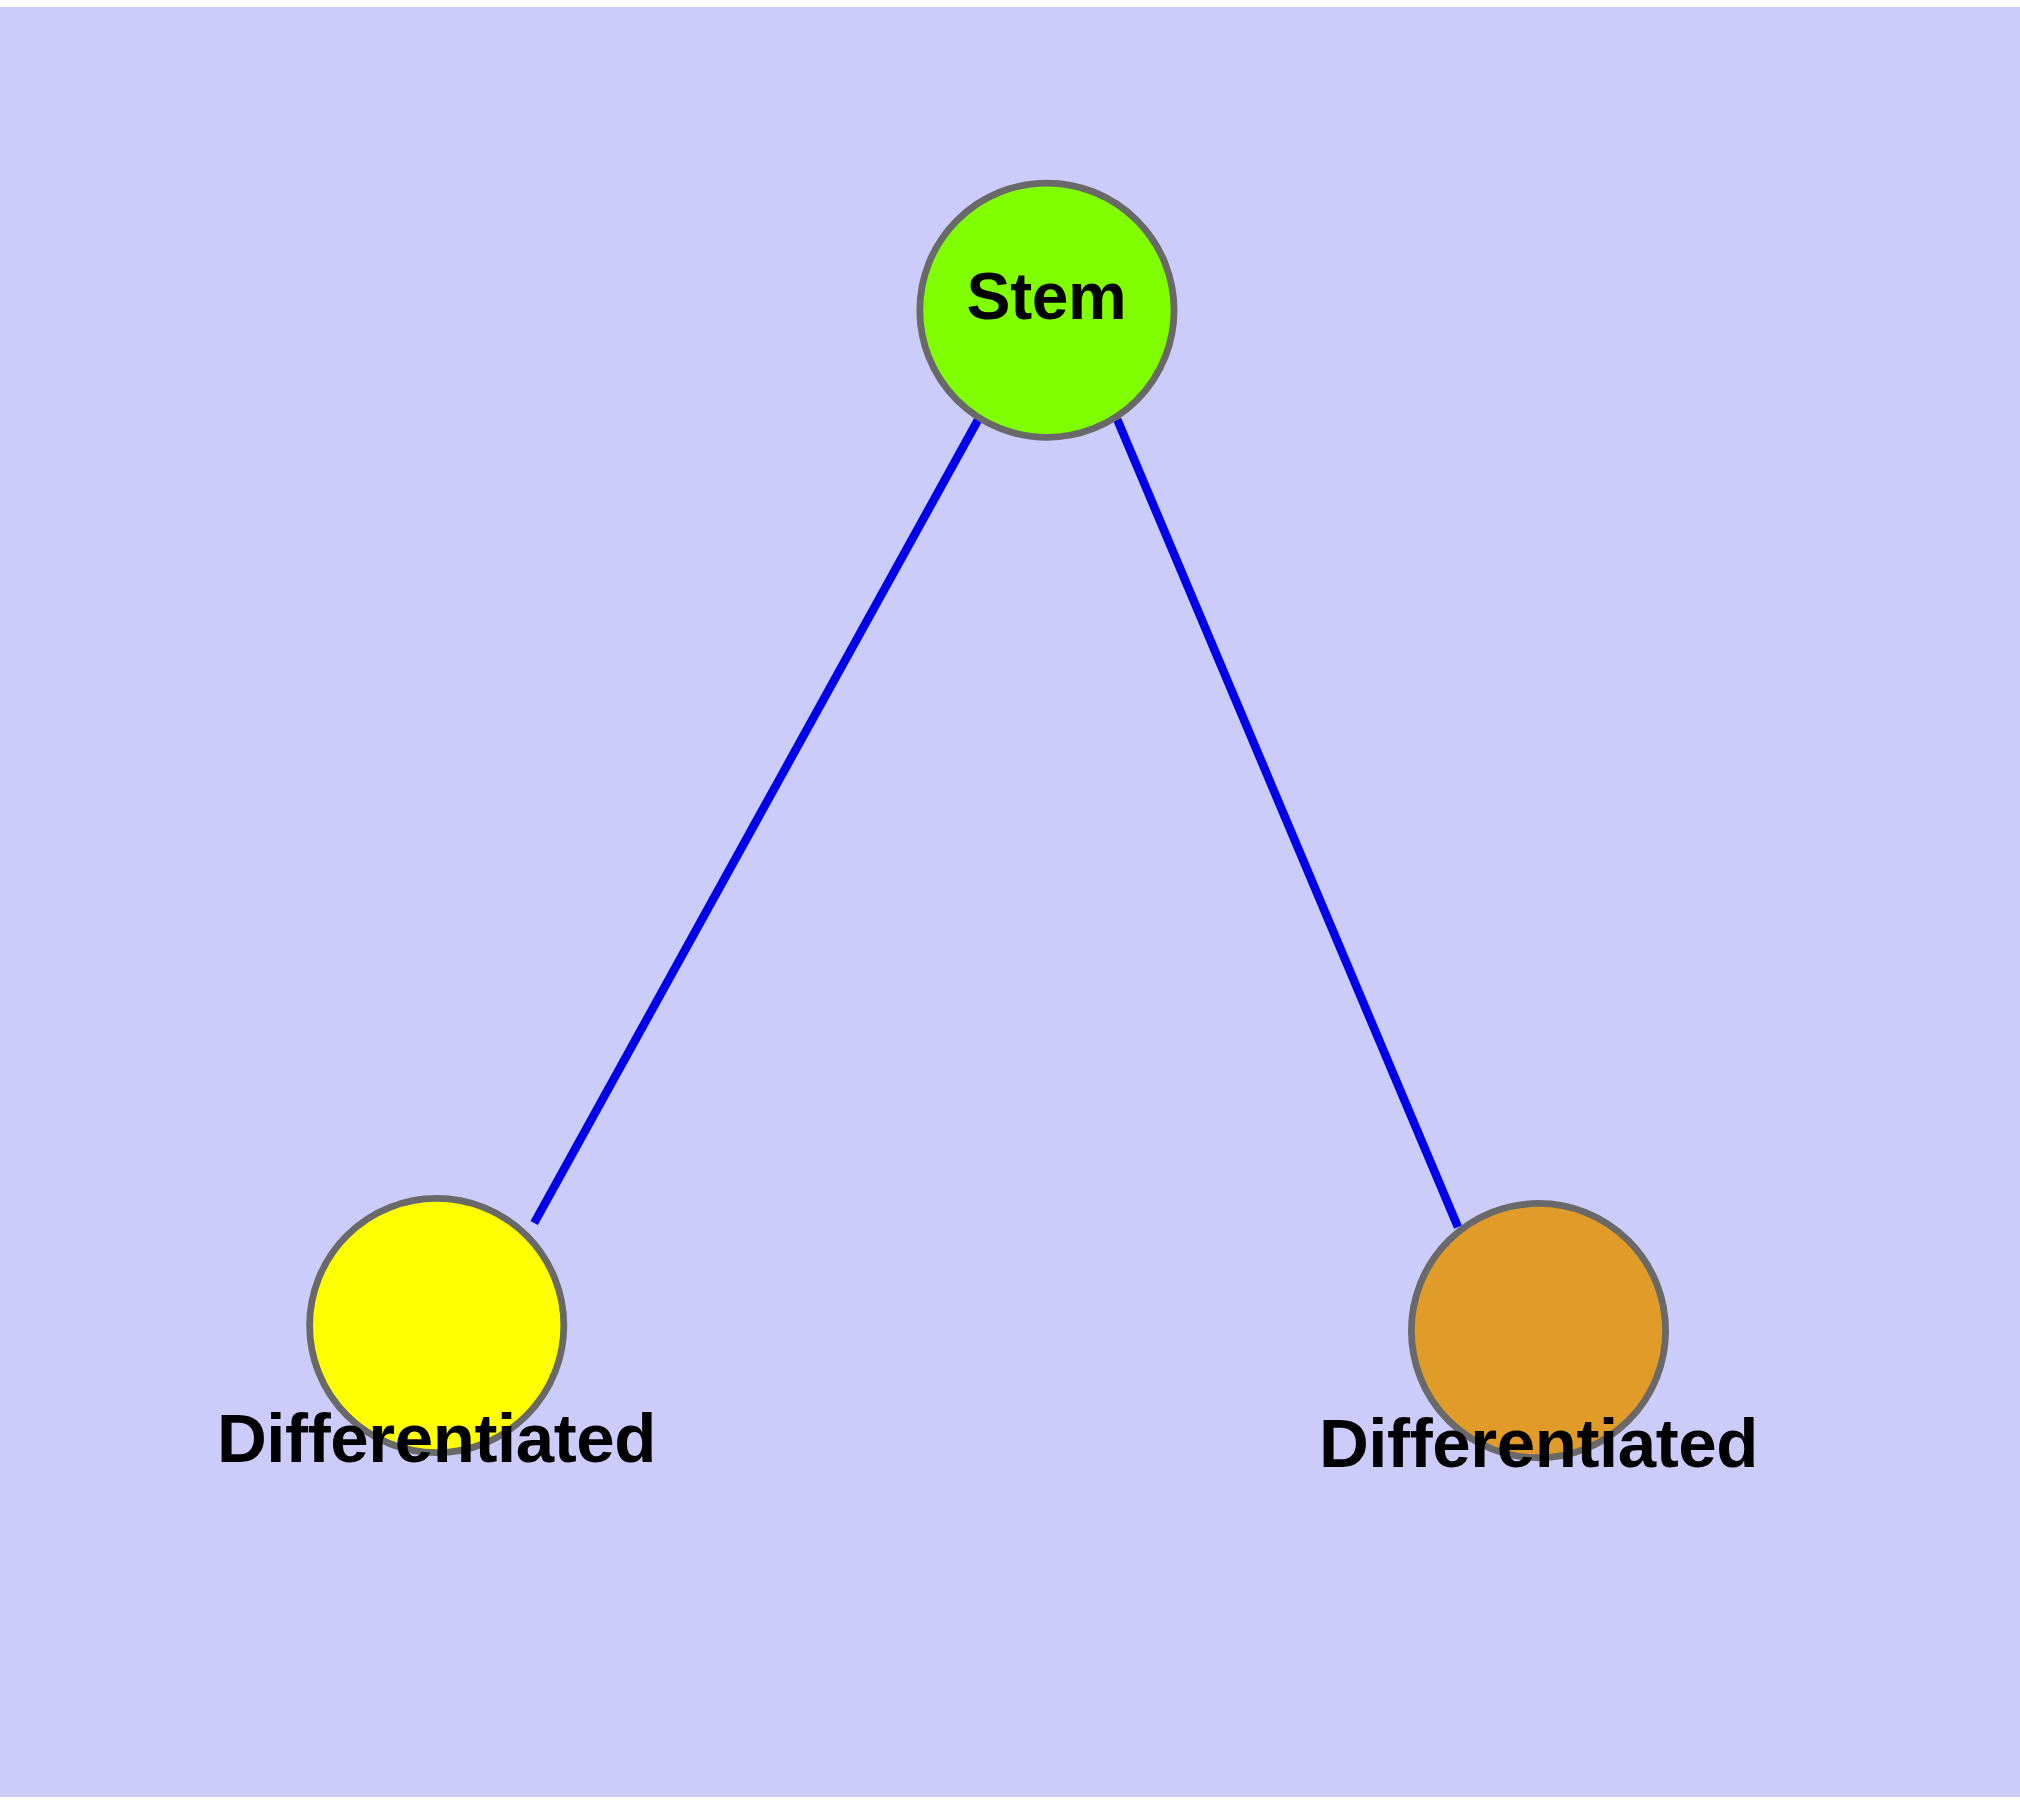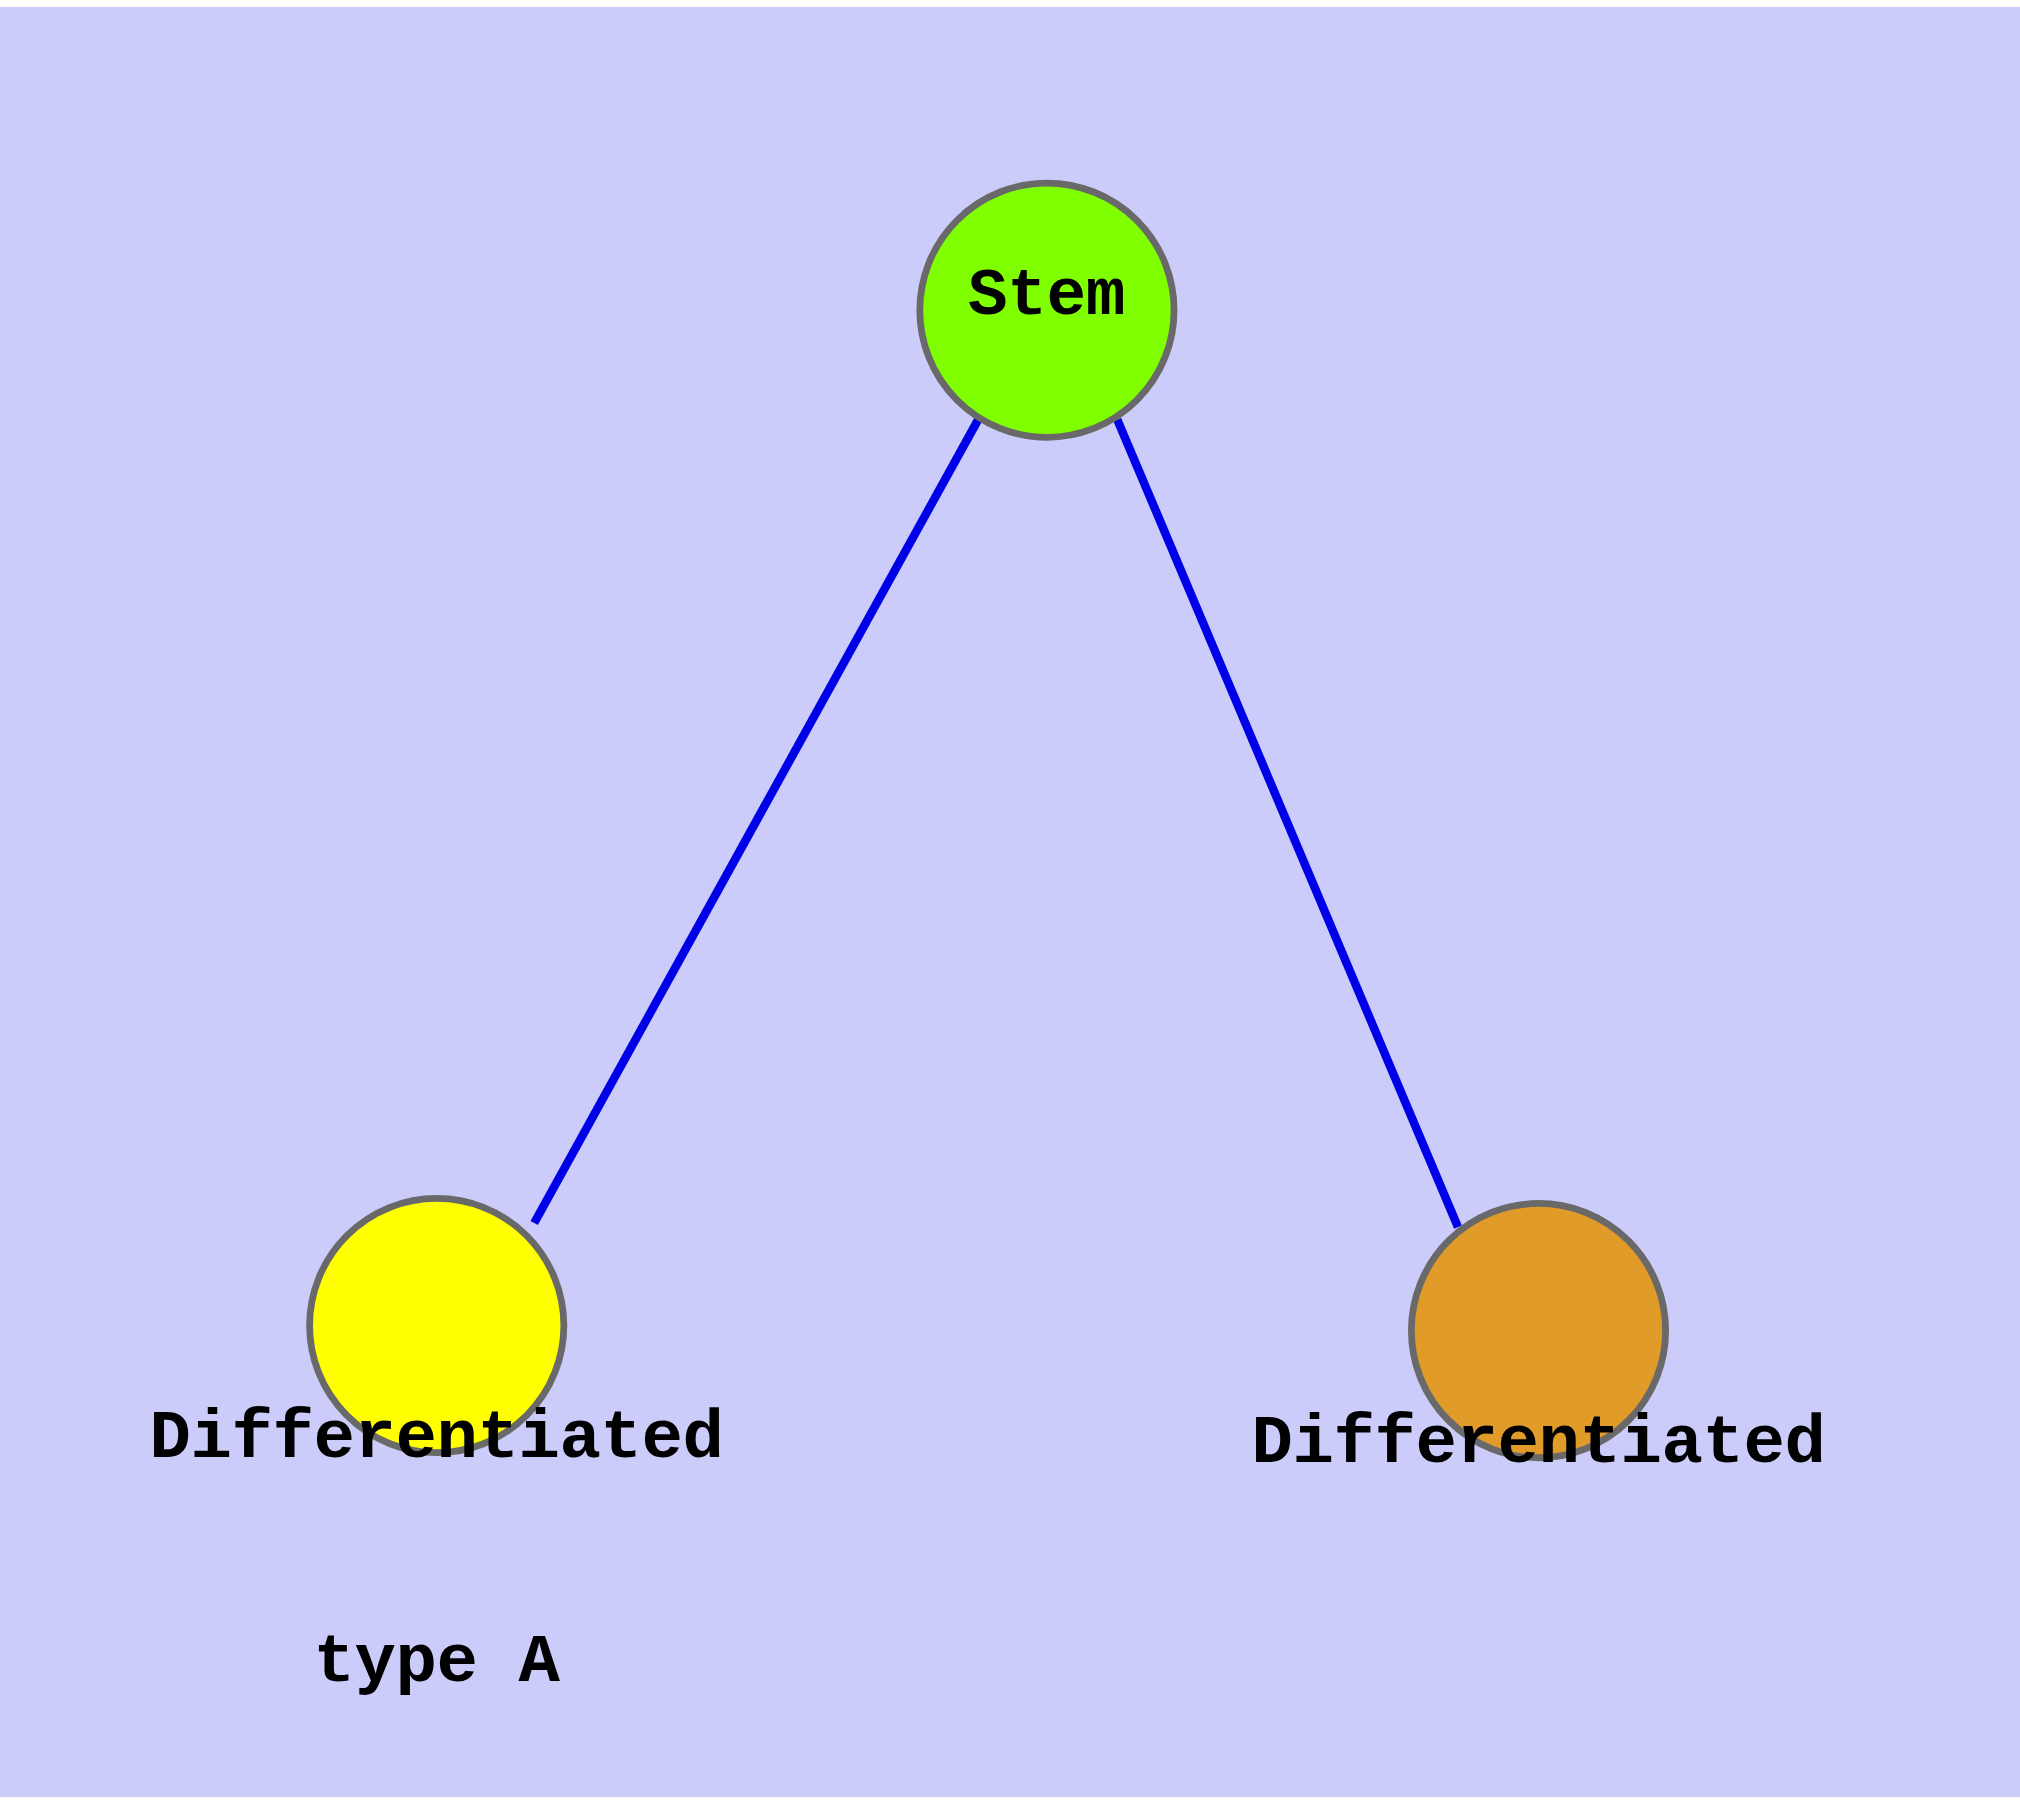--- a/index.html
+++ b/index.html
@@ -33,21 +33,21 @@
     left: 0;
     top: 0;
     width: 2021px;
     height: 1812px;
   }
   .node-label {
     position: absolute;
     text-align: center;
     color: #000000;
     font-weight: bold;
-    font-family: Liberation Mono, monospace;
+    font-family: Liberation Sans, sans-serif;
     white-space: pre;
     line-height: 1.08;
     pointer-events: none;
     letter-spacing: -0.4px;
   }
   #label-stem {
     left: 750px;
     top: 261px;
     width: 593px;
     font-size: 66px;
@@ -81,21 +81,20 @@
       <circle cx="1235" cy="366" r="150" fill="#7fff00" stroke="#696969" stroke-width="8"></circle>
       <circle cx="515" cy="1564" r="150" fill="#ffff00" stroke="#696969" stroke-width="8"></circle>
       <circle cx="1815" cy="1570" r="150" fill="#e09b28" stroke="#696969" stroke-width="8"></circle>
     </g>
   </svg>
 
   <div class="node-label" id="label-stem">Stem</div>
 
   <div class="node-label" id="label-diff-a">
     <div>Differentiated</div>
-    <div>type A</div>
   </div>
 
   <div class="node-label" id="label-diff-b">
     <div>Differentiated</div>
   </div>
 
 </div>
 
 
 </body></html>

